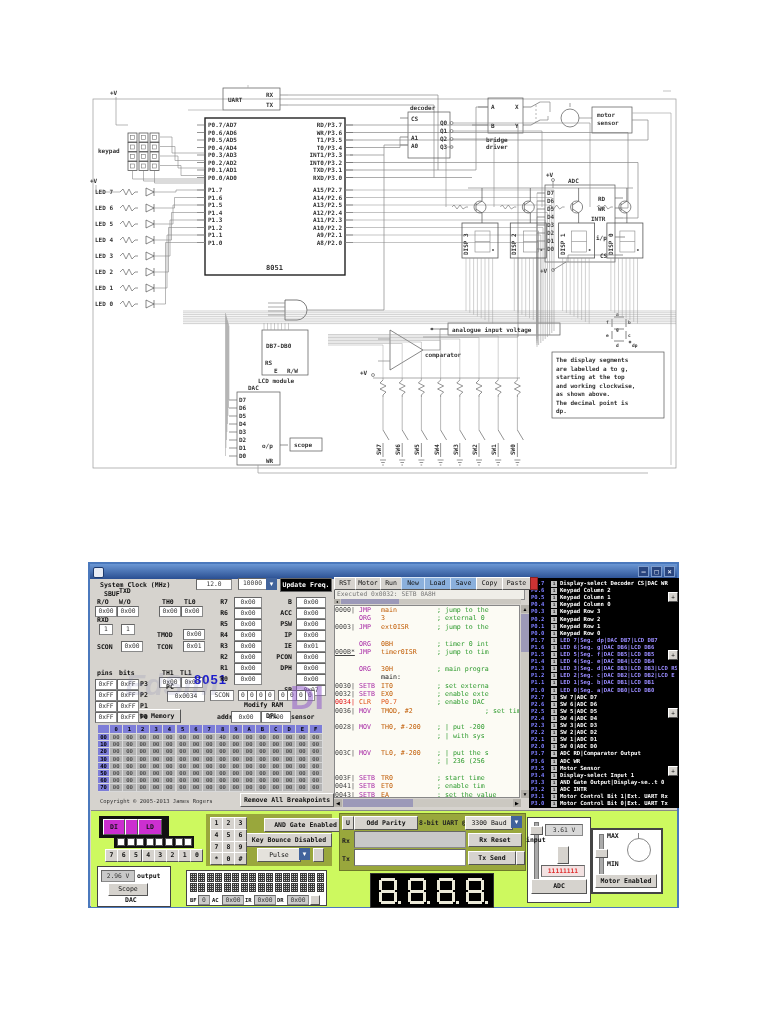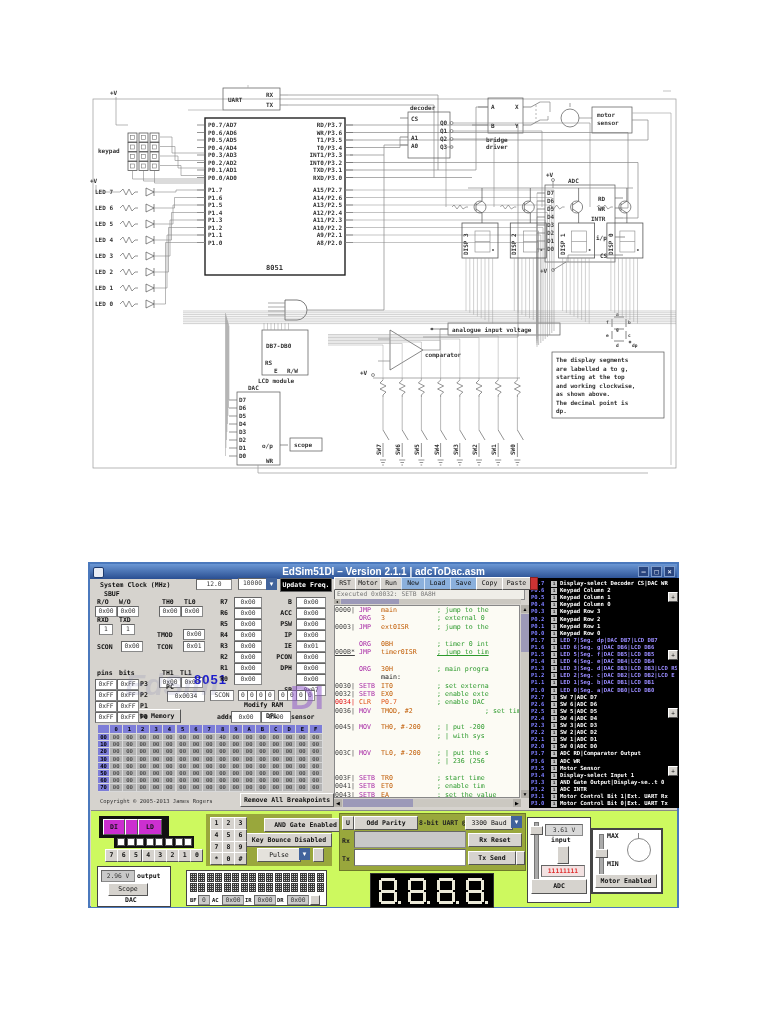--- a/index.html
+++ b/index.html
@@ -489,42 +489,41 @@
         <text x="468" y="302.5" font-size="6">and working clockwise,</text>
         <text x="468" y="311" font-size="6">as shown above.</text>
         <text x="468" y="319.5" font-size="6">The decimal point is</text>
         <text x="468" y="328" font-size="6">dp.</text>
       </g>
   </svg>
 
   <div id="win"></div>
   <div id="titlebar">
     <div class="a" style="left:3px;top:3px;width:9px;height:9px;background:#e8ecf5;border-radius:2px;border:1px solid #1d3a6e"></div>
-    <div id="title">EdSim51DI – Version 2.1.1 | adcToDac.asm</div>
     <div class="wctl" style="right:28px">–</div>
     <div class="wctl" style="right:15px">□</div>
     <div class="wctl" style="right:2px">×</div>
   </div>
 
   <div class="lb" style="left:100px;top:581px">System Clock (MHz)</div>
   <div class="fld" style="left:196px;top:579px;width:34px;height:9px">12.0</div>
   <div class="fld" style="left:238px;top:578px;width:27px;height:10px">10000</div>
   <div class="a" style="left:266px;top:578px;width:11px;height:12px;background:#41639c;color:#fff;font-size:6px;line-height:12px;text-align:center">▼</div>
   <div class="bt bold" style="left:280px;top:578px;width:50px;height:12px;background:#000;color:#fff;border-color:#666">Update Freq.</div>
   <div class="lb" style="left:104px;top:590px">SBUF</div>
   <div class="lb" style="left:97px;top:598px">R/O</div>
   <div class="lb" style="left:119px;top:598px">W/O</div>
   <div class="fld" style="left:95px;top:606px;width:20px;height:9px">0x00</div>
   <div class="fld" style="left:117px;top:606px;width:20px;height:9px">0x00</div>
   <div class="lb" style="left:162px;top:598px">TH0</div>
   <div class="lb" style="left:184px;top:598px">TL0</div>
   <div class="fld" style="left:159px;top:606px;width:20px;height:9px">0x00</div>
   <div class="fld" style="left:181px;top:606px;width:20px;height:9px">0x00</div>
   <div class="lb" style="left:97px;top:616px">RXD</div>
-  <div class="lb" style="left:119px;top:616px">TXD</div>
+  <div class="lb" style="left:119px;top:587px">TXD</div>
   <div class="fld" style="left:99px;top:624px;width:12px;height:9px">1</div>
   <div class="fld" style="left:121px;top:624px;width:12px;height:9px">1</div>
   <div class="lb" style="left:157px;top:631px">TMOD</div>
   <div class="fld" style="left:183px;top:629px;width:20px;height:9px">0x00</div>
   <div class="lb" style="left:97px;top:643px">SCON</div>
   <div class="fld" style="left:121px;top:641px;width:20px;height:9px">0x00</div>
   <div class="lb" style="left:157px;top:643px">TCON</div>
   <div class="fld" style="left:183px;top:641px;width:20px;height:9px">0x01</div>
   <div class="lb" style="left:97px;top:669px">pins</div>
   <div class="lb" style="left:119px;top:669px">bits</div>
@@ -551,30 +550,30 @@
   <div class="a" style="left:334px;top:599px;width:187px;height:5px;background:#cbc8c1">
       <div class="a" style="left:0;top:0;width:6px;height:5px;background:#b3b0a9;font-size:4px;line-height:5px;text-align:center">◂</div>
       <div class="a" style="left:7px;top:0;width:58px;height:5px;background:#9c99b8"></div>
     </div>
   <div class="a" id="code-area" style="left:334px;top:605px;width:186px;height:193px;background:#fcfbf4;border:1px solid #888;overflow:hidden;box-sizing:border-box">
       <div class="cl"><span style="width: 24px; color: rgb(68, 68, 68);">0000|</span><span style="width: 22px; color: rgb(166, 38, 164);">JMP</span><span style="width: 56px; color: rgb(192, 90, 0);">main</span><span style="color: rgb(45, 154, 45);">; jump to the</span></div>
       <div class="cl"><span style="width: 24px; color: rgb(68, 68, 68);"></span><span style="width: 22px; color: rgb(166, 38, 164);">ORG</span><span style="width: 56px; color: rgb(192, 90, 0);">3</span><span style="color: rgb(45, 154, 45);">; external 0</span></div>
       <div class="cl"><span style="width: 24px; color: rgb(68, 68, 68);">0003|</span><span style="width: 22px; color: rgb(166, 38, 164);">JMP</span><span style="width: 56px; color: rgb(192, 90, 0);">ext0ISR</span><span style="color: rgb(45, 154, 45);">; jump to the</span></div>
       <div class="cl"></div>
       <div class="cl"><span style="width: 24px; color: rgb(68, 68, 68);"></span><span style="width: 22px; color: rgb(166, 38, 164);">ORG</span><span style="width: 56px; color: rgb(192, 90, 0);">0BH</span><span style="color: rgb(45, 154, 45);">; timer 0 int</span></div>
-      <div class="cl"><span style="width: 24px; color: rgb(68, 68, 68); text-decoration: underline;">000B*</span><span style="width: 22px; color: rgb(166, 38, 164);">JMP</span><span style="width: 56px; color: rgb(192, 90, 0);">timer0ISR</span><span style="color: rgb(45, 154, 45); text-decoration: underline;">; jump to tim</span></div>
+      <div class="cl"><span style="width: 24px; color: rgb(68, 68, 68); text-decoration: underline;">000B*</span><span style="width: 22px; color: rgb(166, 38, 164);">JMP</span><span style="width: 56px; color: rgb(192, 90, 0);">timer0ISR</span><span style="color: rgb(45, 154, 45);">; jump to tim</span></div>
       <div class="cl"></div>
       <div class="cl"><span style="width: 24px; color: rgb(68, 68, 68);"></span><span style="width: 22px; color: rgb(166, 38, 164);">ORG</span><span style="width: 56px; color: rgb(192, 90, 0);">30H</span><span style="color: rgb(45, 154, 45);">; main progra</span></div>
       <div class="cl"><span style="width: 24px; color: rgb(68, 68, 68);"></span><span style="width: 22px; color: rgb(17, 17, 17);"></span><span style="width: 56px; color: rgb(17, 17, 17);">main:</span><span style="color: rgb(45, 154, 45);"></span></div>
       <div class="cl"><span style="width: 24px; color: rgb(68, 68, 68);">0030|</span><span style="width: 22px; color: rgb(166, 38, 164);">SETB</span><span style="width: 56px; color: rgb(192, 90, 0);">IT0</span><span style="color: rgb(45, 154, 45);">; set externa</span></div>
       <div class="cl"><span style="width: 24px; color: rgb(68, 68, 68);">0032|</span><span style="width: 22px; color: rgb(166, 38, 164);">SETB</span><span style="width: 56px; color: rgb(192, 90, 0);">EX0</span><span style="color: rgb(45, 154, 45);">; enable exte</span></div>
       <div class="cl"><span style="width: 24px; color: rgb(224, 16, 16);">0034|</span><span style="width: 22px; color: rgb(224, 80, 16);">CLR</span><span style="width: 56px; color: rgb(224, 80, 16);">P0.7</span><span style="color: rgb(45, 154, 45);">; enable DAC</span></div>
       <div class="cl"><span style="width: 24px; color: rgb(68, 68, 68);">0036|</span><span style="width: 22px; color: rgb(166, 38, 164);">MOV</span><span style="width: 56px; color: rgb(192, 90, 0);">TMOD, #2</span><span style="color: rgb(45, 154, 45); margin-left: 48px;">; set timer 0</span></div>
       <div class="cl"></div>
-      <div class="cl"><span style="width: 24px; color: rgb(68, 68, 68);">0045|</span><span style="width: 22px; color: rgb(166, 38, 164);">MOV</span><span style="width: 56px; color: rgb(192, 90, 0);">TH0, #-200</span><span style="color: rgb(45, 154, 45);">; | put -200</span></div>
+      <div class="cl"><span style="width: 24px; color: rgb(68, 68, 68);">0028|</span><span style="width: 22px; color: rgb(166, 38, 164);">MOV</span><span style="width: 56px; color: rgb(192, 90, 0);">TH0, #-200</span><span style="color: rgb(45, 154, 45);">; | put -200</span></div>
       <div class="cl"><span style="width: 24px; color: rgb(68, 68, 68);"></span><span style="width: 22px; color: rgb(166, 38, 164);"></span><span style="width: 56px; color: rgb(192, 90, 0);"></span><span style="color: rgb(45, 154, 45);">; | with sys</span></div>
       <div class="cl"></div>
       <div class="cl"><span style="width: 24px; color: rgb(68, 68, 68);">003C|</span><span style="width: 22px; color: rgb(166, 38, 164);">MOV</span><span style="width: 56px; color: rgb(192, 90, 0);">TL0, #-200</span><span style="color: rgb(45, 154, 45);">; | put the s</span></div>
       <div class="cl"><span style="width: 24px; color: rgb(68, 68, 68);"></span><span style="width: 22px; color: rgb(166, 38, 164);"></span><span style="width: 56px; color: rgb(192, 90, 0);"></span><span style="color: rgb(45, 154, 45);">; | 236 (256</span></div>
       <div class="cl"></div>
       <div class="cl"><span style="width: 24px; color: rgb(68, 68, 68);">003F|</span><span style="width: 22px; color: rgb(166, 38, 164);">SETB</span><span style="width: 56px; color: rgb(192, 90, 0);">TR0</span><span style="color: rgb(45, 154, 45);">; start time</span></div>
       <div class="cl"><span style="width: 24px; color: rgb(68, 68, 68);">0041|</span><span style="width: 22px; color: rgb(166, 38, 164);">SETB</span><span style="width: 56px; color: rgb(192, 90, 0);">ET0</span><span style="color: rgb(45, 154, 45);">; enable tim</span></div>
       <div class="cl"><span style="width: 24px; color: rgb(68, 68, 68); text-decoration: underline;">0043|</span><span style="width: 22px; color: rgb(166, 38, 164);">SETB</span><span style="width: 56px; color: rgb(192, 90, 0);">EA</span><span style="color: rgb(45, 154, 45);">; set the value</span></div>
     </div>
   <div class="a" style="left:521px;top:605px;width:8px;height:193px;background:#cbc8c1">
@@ -748,21 +747,21 @@
         <div class="seg" style="left: 0px; top: 14px; width: 3px; height: 10px;"></div>
         <div class="seg" style="left: 0px; top: 2px; width: 3px; height: 10px;"></div>
         <div class="seg" style="left: 2px; top: 11.5px; width: 14px; height: 3px;"></div>
         <div class="seg" style="left: 19px; top: 23px; width: 3px; height: 3px;"></div>
       </div>
     </div>
   <div class="a" style="left:527px;top:817px;width:62px;height:84px;background:#fff;border:1px solid #444"></div>
   <div class="a" style="left:534px;top:822px;width:3px;height:56px;background:#aaa;border:1px solid #777"></div>
   <div class="bt" style="left:530px;top:826px;width:11px;height:7px"></div>
   <div class="fld" style="left:545px;top:824px;width:36px;height:10px;line-height:10px;background:#d8d8d8">3.61 V</div>
-  <div class="lb" style="left:551px;top:836px">input</div>
+  <div class="lb" style="left:526px;top:836px">input</div>
   <div class="bt" style="left:557px;top:846px;width:10px;height:16px"></div>
   <div class="fld" style="left:541px;top:865px;width:42px;height:10px;line-height:10px;background:#f3e2e2;color:#e03030;font-weight:bold">11111111</div>
   <div class="bt bold" style="left:531px;top:879px;width:54px;height:13px">ADC</div>
   <div class="a" style="left:591px;top:828px;width:68px;height:62px;background:#fff;border:2px solid #444"></div>
   <div class="lb" style="left:607px;top:832px">MAX</div>
   <div class="a" style="left:599px;top:834px;width:3px;height:40px;background:#aaa;border:1px solid #777"></div>
   <div class="bt" style="left:595px;top:849px;width:11px;height:7px"></div>
   <div class="lb" style="left:607px;top:860px">MIN</div>
   <div class="a" style="left:627px;top:838px;width:22px;height:22px;border:1px solid #888;border-radius:50%"></div>
   <div class="a" style="left:638px;top:833px;width:1px;height:6px;background:#888"></div>

